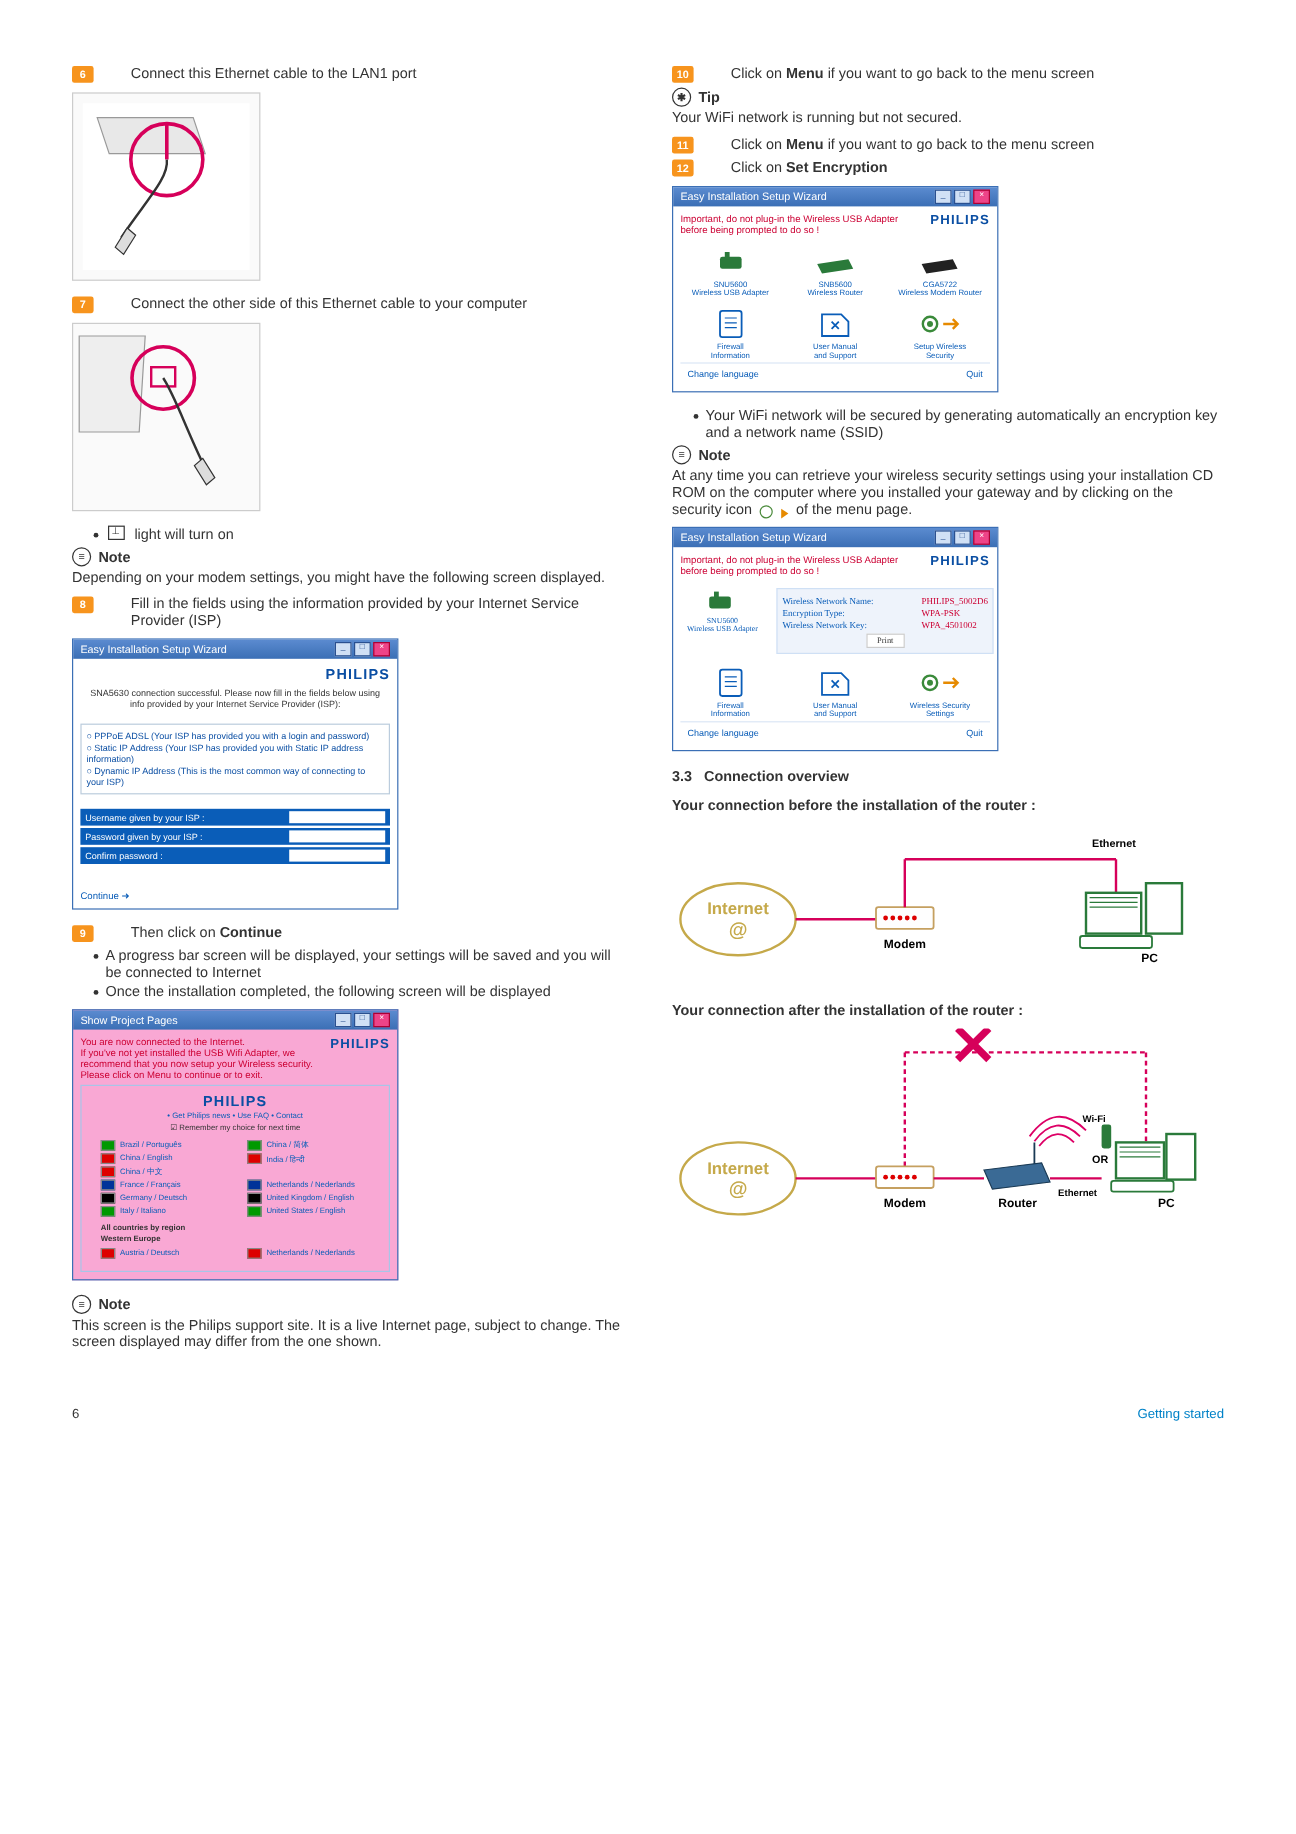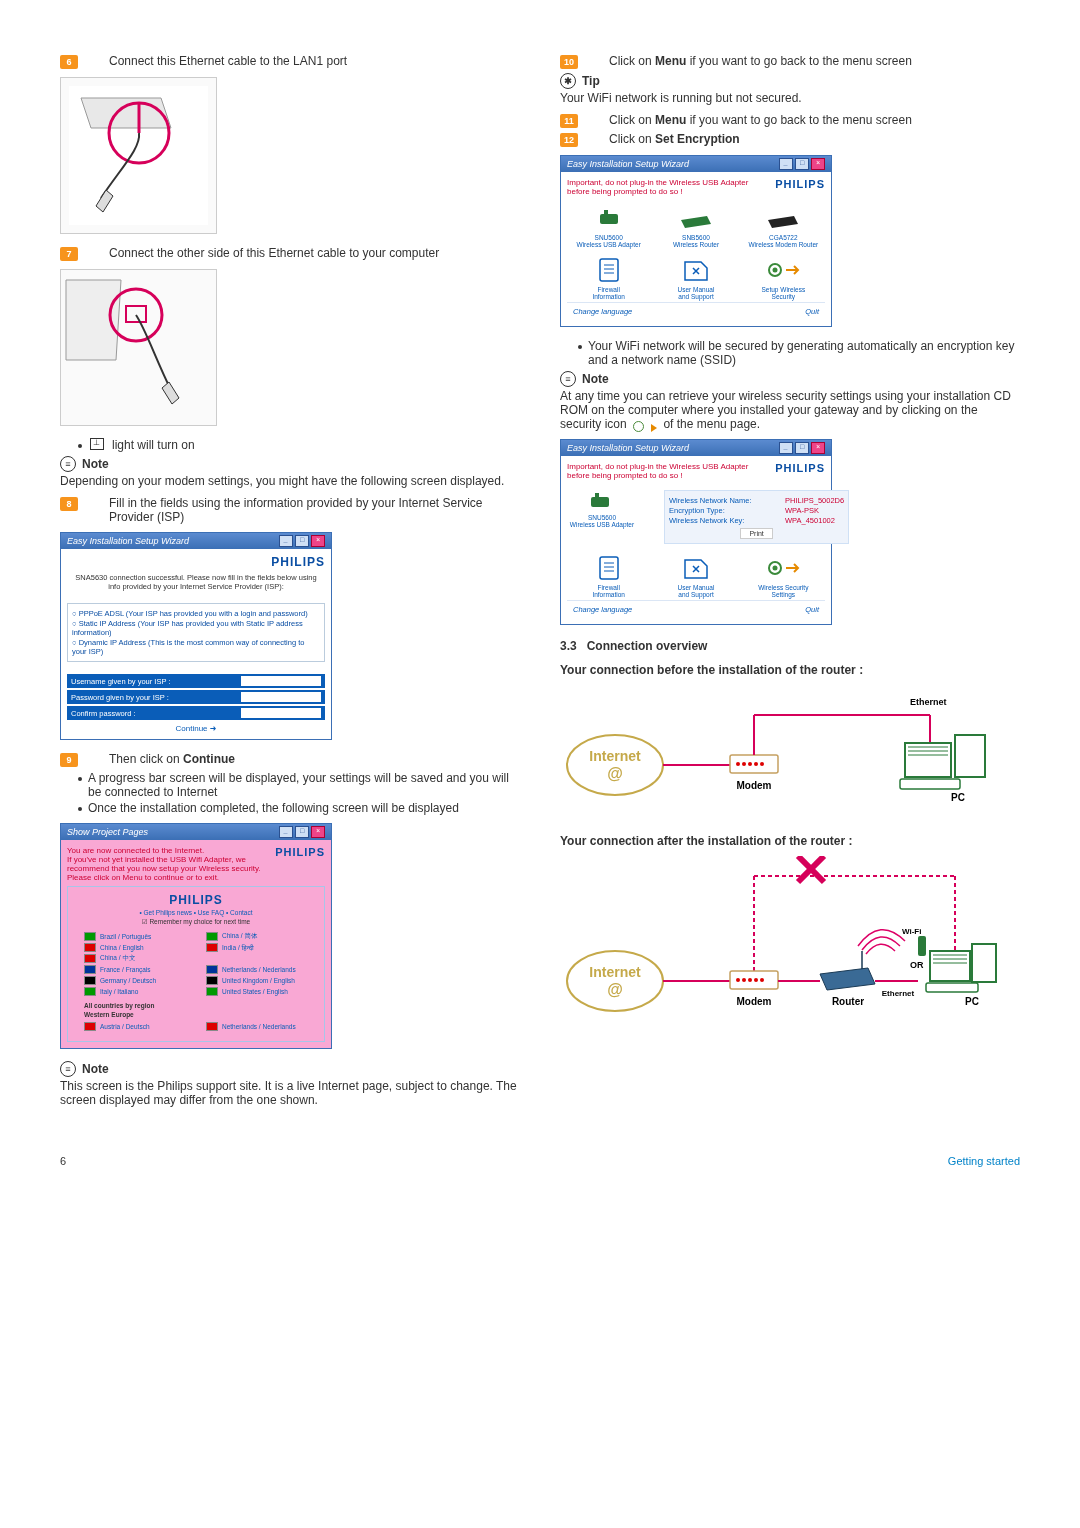--- a/index.html
+++ b/index.html
@@ -79,43 +79,43 @@
   .wizard-box {
     border: 1px solid #3b6fb5;
     width: 270px;
     margin: 8px 0 12px 0;
     font-size: 8px;
     background:#fff;
   }
   .wizard-title {
     background: linear-gradient(#5b8bd0,#3b6fb5);
     color:#fff; padding:2px 6px; font-size:9px;
-    display:flex; justify-content:space-between; align-items:center;font-style:italic;
+    display:flex; justify-content:space-between; align-items:center;
   }
   .wizard-title .win-btns { display:flex; gap:2px;}
   .wizard-title .win-btn {
     width:12px;height:10px;background:#d0e0f5;border:1px solid #2a5090;
     font-size:7px;line-height:8px;text-align:center;color:#2a5090;
   }
   .wizard-title .win-btn.close{background:#e48;color:#fff;border-color:#a03;}
   .wizard-body { padding:6px; }
   .wizard-warn { color:#cc0033; font-size:8px; margin-bottom:6px; }
   .philips-logo { color:#0a4ea3; font-weight:bold; font-size:12px; text-align:right; letter-spacing:1px;}
   .wiz-options { border:1px solid #bcd; padding:4px; margin:12px 0; font-size:7.5px; color:#0a4ea3;}
   .wiz-options div{margin:1px 0;}
   .wiz-inputrow{display:flex;align-items:center;justify-content:space-between;background:#0a5db8;color:#fff;padding:2px 4px;margin:2px 0;font-size:7.5px;}
   .wiz-inputrow .inp{background:#fff;width:80px;height:10px;}
-  .wiz-continue{text-align:center;color:#0a5db8;font-size:8px;margin-top:4px;}
+  .wiz-continue{text-align:left;color:#0a5db8;font-size:8px;margin-top:22px;}
   .wizard-grid {
     display:grid; grid-template-columns:repeat(3,1fr); gap:4px;
     text-align:center; font-size:6.5px; color:#0a5db8;
   }
   .wizard-grid .cell{padding:2px;}
   .wizard-grid .icon{height:28px;display:flex;align-items:center;justify-content:center;margin-bottom:2px;}
-  .wizard-footer{display:flex;justify-content:space-between;padding:4px 6px;color:#0a5db8;font-size:7.5px;border-top:1px solid #dbe6f5;font-style:italic;}
+  .wizard-footer{display:flex;justify-content:space-between;padding:4px 6px;color:#0a5db8;font-size:7.5px;border-top:1px solid #dbe6f5;}
   .sec-panel{margin:4px 0 4px 4px;font-size:7.5px;background:#eef3fb;padding:4px;border:1px solid #cfe0f5;}
   .sec-panel .row{display:flex;gap:6px;margin:1px 0;}
   .sec-panel .lab{color:#0a5db8;width:110px;}
   .sec-panel .val{color:#cc0033;}
   .sec-panel .printbtn{background:#fff;border:1px solid #ccc;padding:1px 8px;font-size:7px;margin-top:2px;display:inline-block;color:#333;}
   .bold{font-weight:bold;}
   .section-head{font-weight:bold;margin:14px 0 8px 0;}
   .subhead{font-weight:bold;margin:10px 0 6px 0;}
   .diagram{margin:8px 0 16px 0;}
   .footer{display:flex;justify-content:space-between;padding:10px 60px 30px 60px;font-size:11px;}
@@ -464,21 +464,21 @@
           <span class="win-btn">_</span>
           <span class="win-btn">□</span>
           <span class="win-btn close">×</span>
         </span>
       </div>
       <div class="wizard-body">
         <div style="display:flex;justify-content:space-between;align-items:flex-start;">
           <div class="wizard-warn" style="flex:1;margin-right:6px;">Important, do not plug-in the Wireless USB Adapter before being prompted to do so !</div>
           <div class="philips-logo" style="font-size:11px;">PHILIPS</div>
         </div>
-        <div style="display:flex;gap:23px;">
+        <div style="display:flex;gap:6px;font-family:Liberation Serif, serif;">
           <div style="flex:0 0 70px;text-align:center;font-size:6.5px;color:#0a5db8;">
             <div style="height:28px;display:flex;align-items:center;justify-content:center;">
               <svg width="30" height="22">
                   <rect x="4" y="8" width="18" height="10" rx="2" fill="#2a7a3a"></rect>
                   <rect x="8" y="4" width="4" height="6" fill="#2a7a3a"></rect>
                 </svg>
             </div>
             <div style="white-space:pre-line;">SNU5600
 Wireless USB Adapter</div>
           </div>

